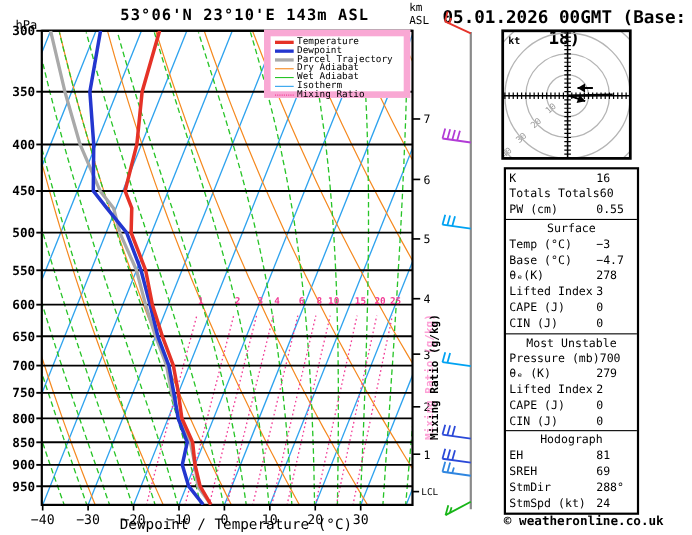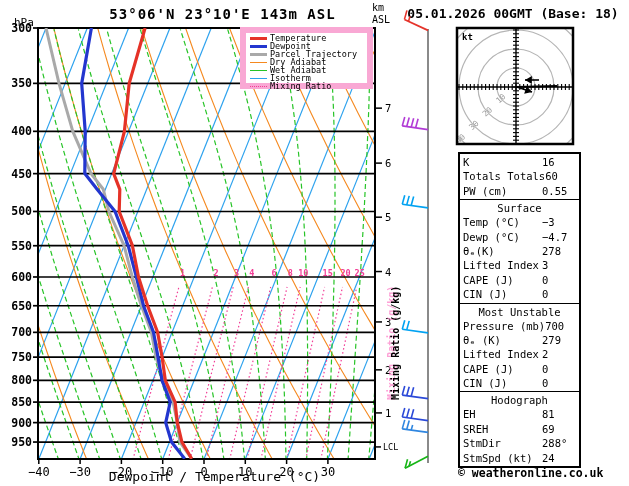--- a/index.html
+++ b/index.html
@@ -2,21 +2,21 @@
 <html><head>
 <meta charset="utf-8">
 <style>
   html,body{margin:0;padding:0;background:#fff;}
   #app{position:relative;width:629px;height:486px;background:#fff;overflow:hidden;
        font-family:"DejaVu Sans Mono",monospace;color:#000;}
   .abs{position:absolute;}
   .hdr-title{left:54px;top:6px;width:337px;text-align:center;font-size:14px;font-weight:bold;letter-spacing:1px;}
   .hdr-hpa{left:14px;top:16px;font-size:11px;}
   .hdr-kmasl{left:372px;top:2px;width:30px;text-align:left;font-size:10px;line-height:12px;}
-  .hdr-date{left:400px;top:6px;width:226px;text-align:center;font-size:13px;font-weight:bold;}
+  .hdr-date{left:400px;top:6px;width:226px;text-align:center;font-size:16px;font-weight:bold;}
   #legend{left:240px;top:27px;width:133px;height:62px;border:6px solid #f9a8d4;background:#fff;
           display:flex;flex-direction:column;justify-content:space-evenly;padding:1px 0;box-sizing:border-box;z-index:5;}
   .lg-row{display:flex;align-items:center;height:8px;}
   .lg-swatch{width:17px;margin:0 3px 0 4px;flex:none;}
   .lg-label{font-size:8.5px;line-height:8px;white-space:nowrap;}
   #mixlab{left:376px;top:230px;width:14px;height:170px;z-index:4;}
   #mixlab span{position:absolute;left:14px;top:170px;transform:rotate(-90deg);transform-origin:0 0;
        font-size:10px;font-weight:bold;white-space:nowrap;text-shadow:0 -4px 0 rgba(252,130,200,.75);}
   #dtable{left:458px;top:152px;width:123px;border:2px solid #000;background:#fff;box-sizing:border-box;}
   .tbl-sec{border-top:1.5px solid #000;padding:1px 0;}
@@ -385,21 +385,21 @@
           <span class="tbl-value">0.55</span>
         </div>
       </div>
       <div class="tbl-sec">
         <div class="tbl-title">Surface</div>
         <div class="tbl-row">
           <span class="tbl-label">Temp (°C)</span>
           <span class="tbl-value">−3</span>
         </div>
         <div class="tbl-row">
-          <span class="tbl-label">Dewp (°C)</span>
+          <span class="tbl-label">Base (°C)</span>
           <span class="tbl-value">−4.7</span>
         </div>
         <div class="tbl-row">
           <span class="tbl-label">θₑ(K)</span>
           <span class="tbl-value">278</span>
         </div>
         <div class="tbl-row">
           <span class="tbl-label">Lifted Index</span>
           <span class="tbl-value">3</span>
         </div>

